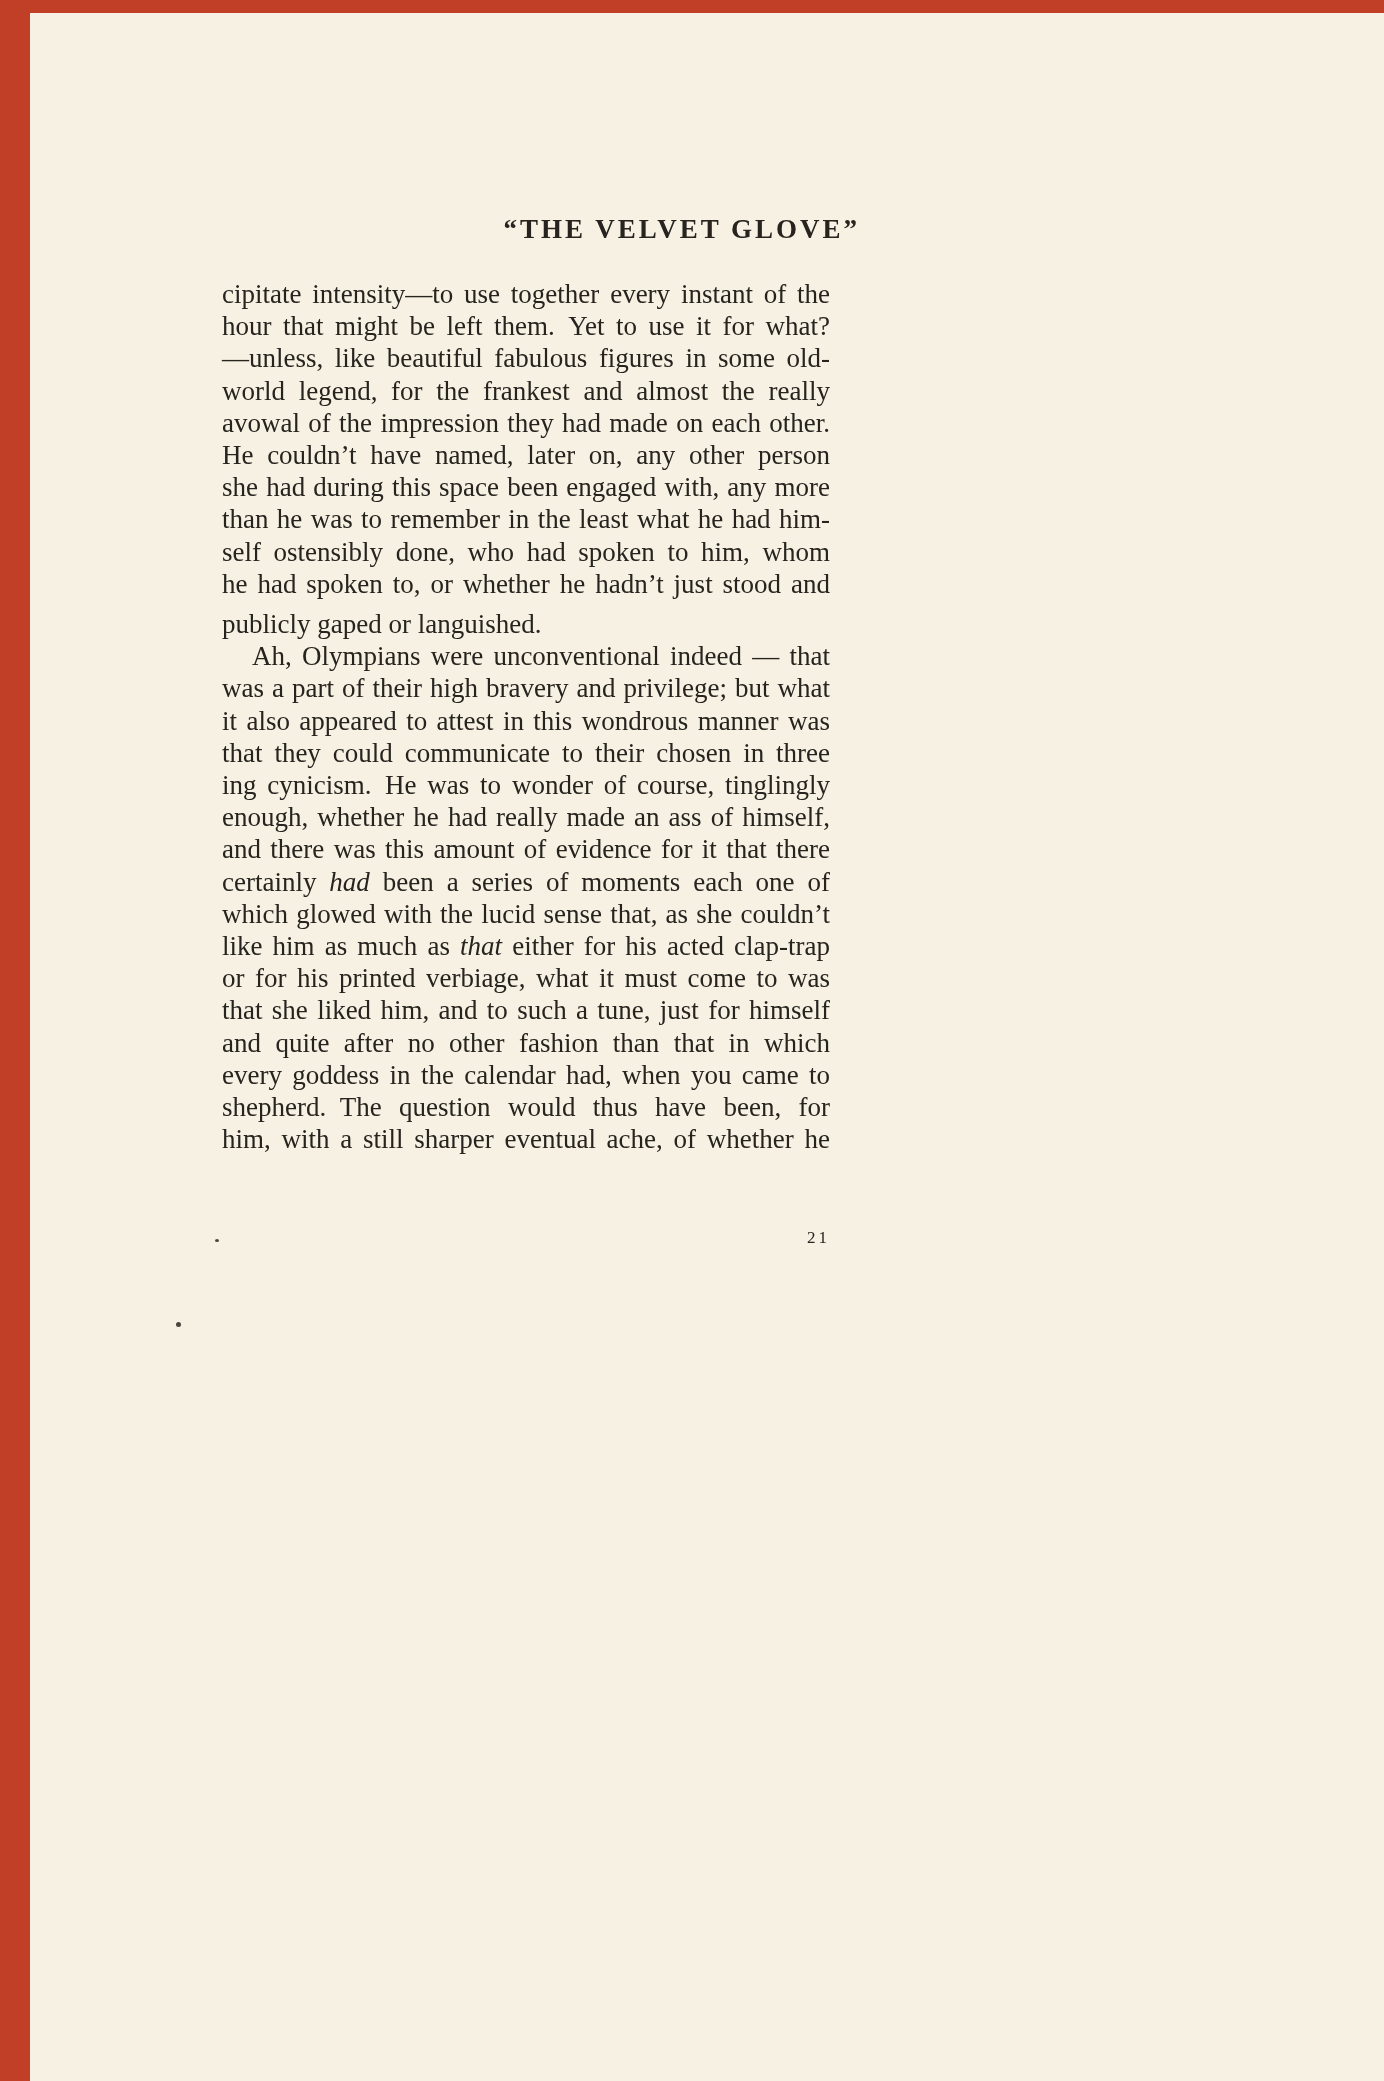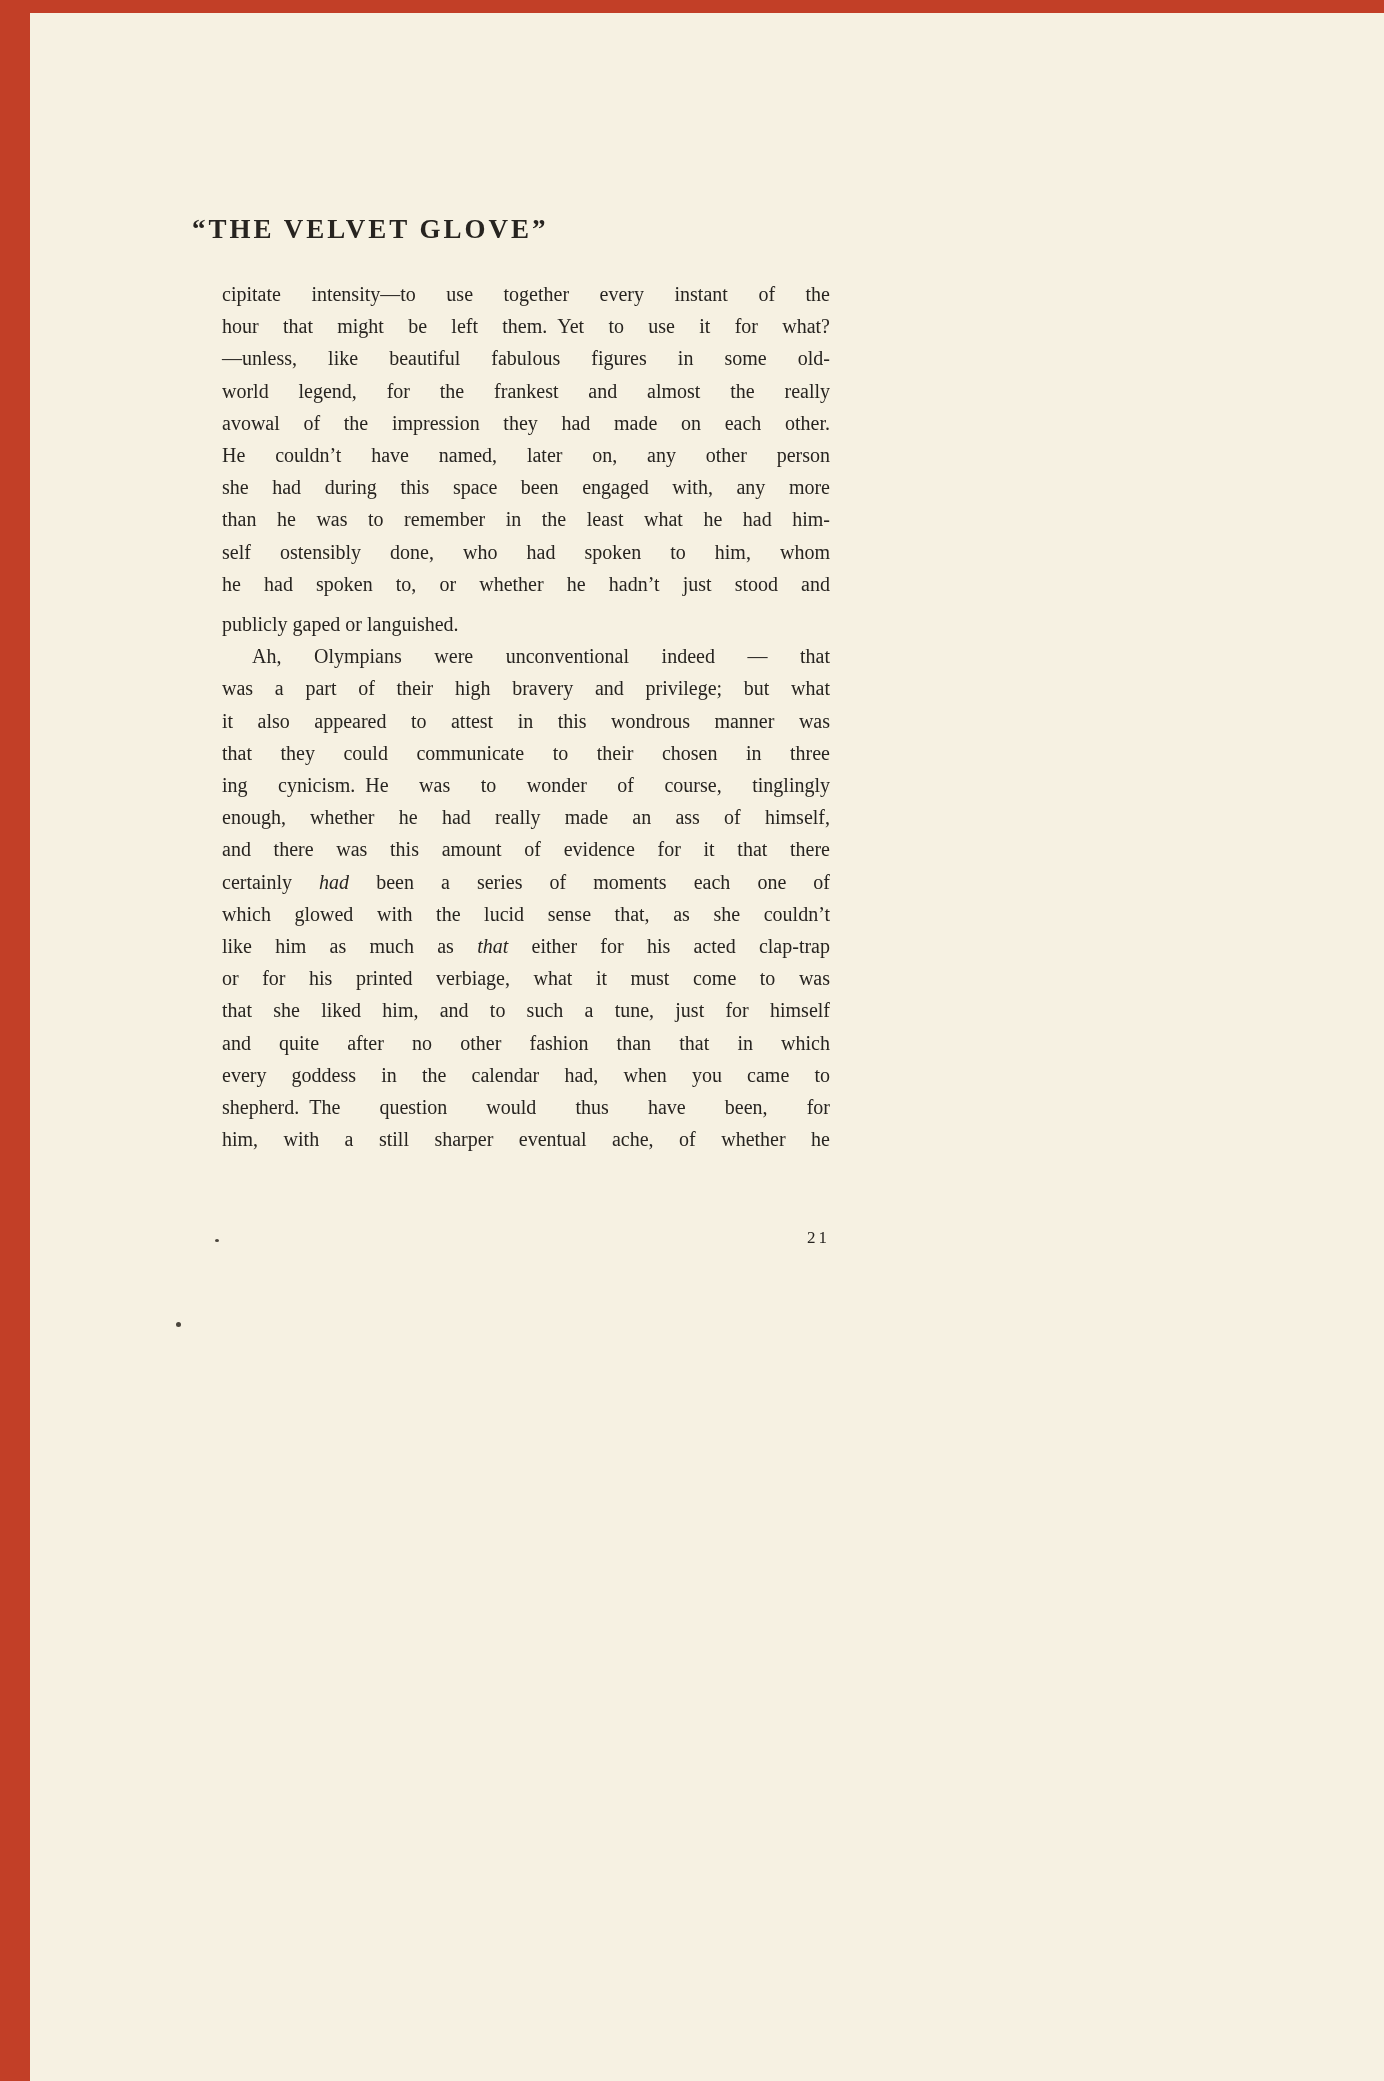--- a/index.html
+++ b/index.html
@@ -17,33 +17,33 @@
 
   .edge { position: absolute; background: var(--edge, #c23f27); }
   .edge-left { left: 0; top: 0; width: 30px; height: 2081px; }
   .edge-top  { left: 0; top: 0; width: 1384px; height: 13px; }
 
   .title {
     position: absolute;
     left: 192px;
     top: 214px;
     width: 668px;
-    text-align: left;
+    text-align: right;
     font-weight: bold;
     font-size: 27px;
     letter-spacing: 3px;
     color: var(--ink, #272420);
   }
 
   .body {
     position: absolute;
     left: 222px;
     top: 278px;
     width: 608px;
-    font-size: 20px;
+    font-size: 27px;
     line-height: 32.2px;
     color: var(--ink, #272420);
   }
 
   .line {
     text-align: justify;
     text-align-last: justify;
     white-space: normal;
   }
   .line.no-justify { text-align-last: left; margin-top: 8px; }

